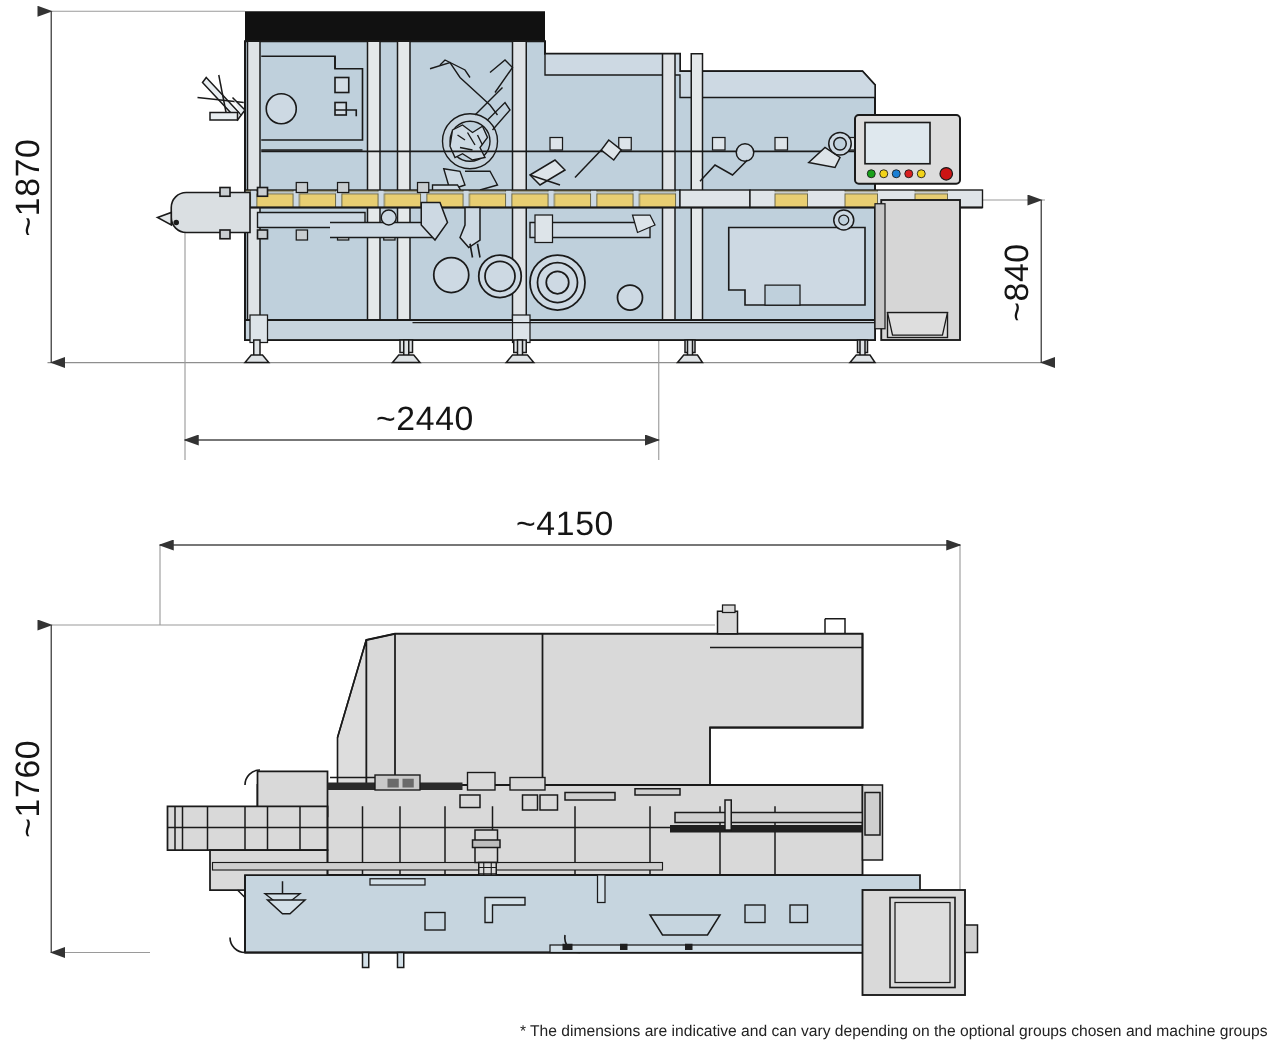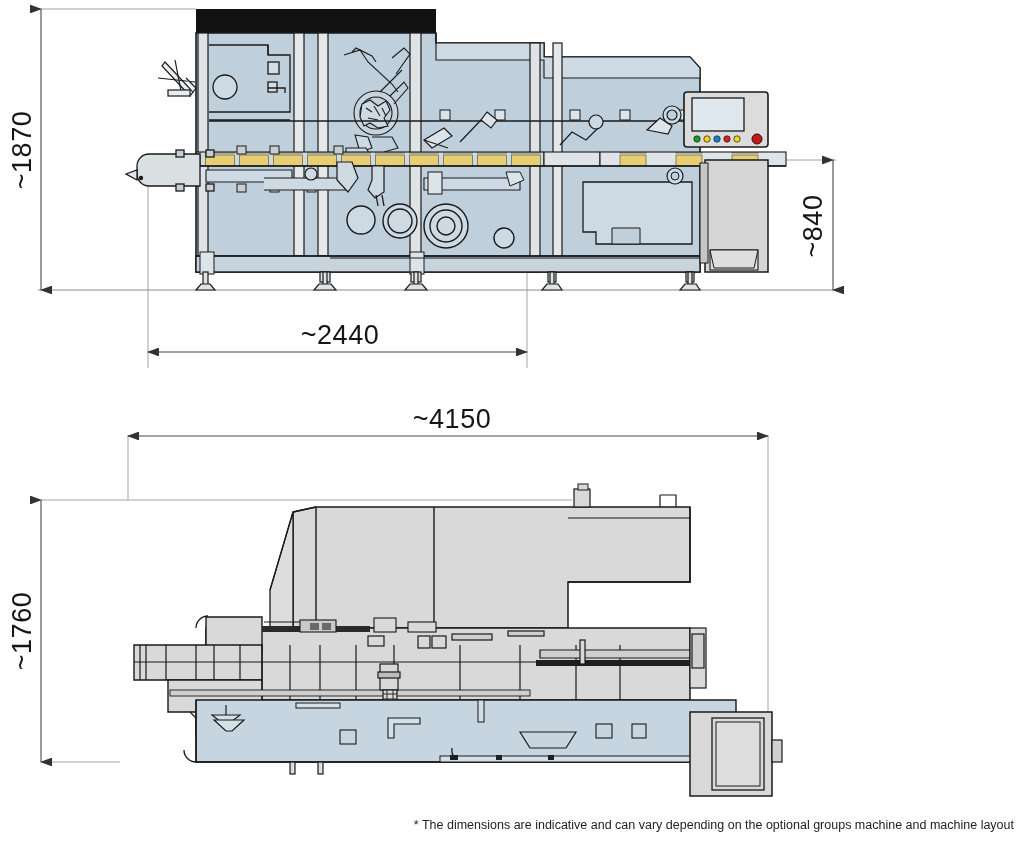--- a/index.html
+++ b/index.html
@@ -397,15 +397,15 @@
       <text class="dimtext" x="452" y="428" text-anchor="middle">~4150</text>
     </g>
 
     <g>
       <line x1="41" y1="500" x2="41" y2="762" stroke="#4a4a4a" stroke-width="1.1" marker-start="url(#arrU)" marker-end="url(#arrD)"></line>
       <text class="dimtext" x="31" y="631" transform="rotate(-90 31 631)" text-anchor="middle">~1760</text>
     </g>
   </g>
 </svg>
 
-<div class="caption">* The dimensions are indicative and can vary depending on the optional groups machine and machine layout</div>
+<div class="caption">* The dimensions are indicative and can vary depending on the optional groups chosen and machine groups</div>
 
 </div>
 
 </body></html>

